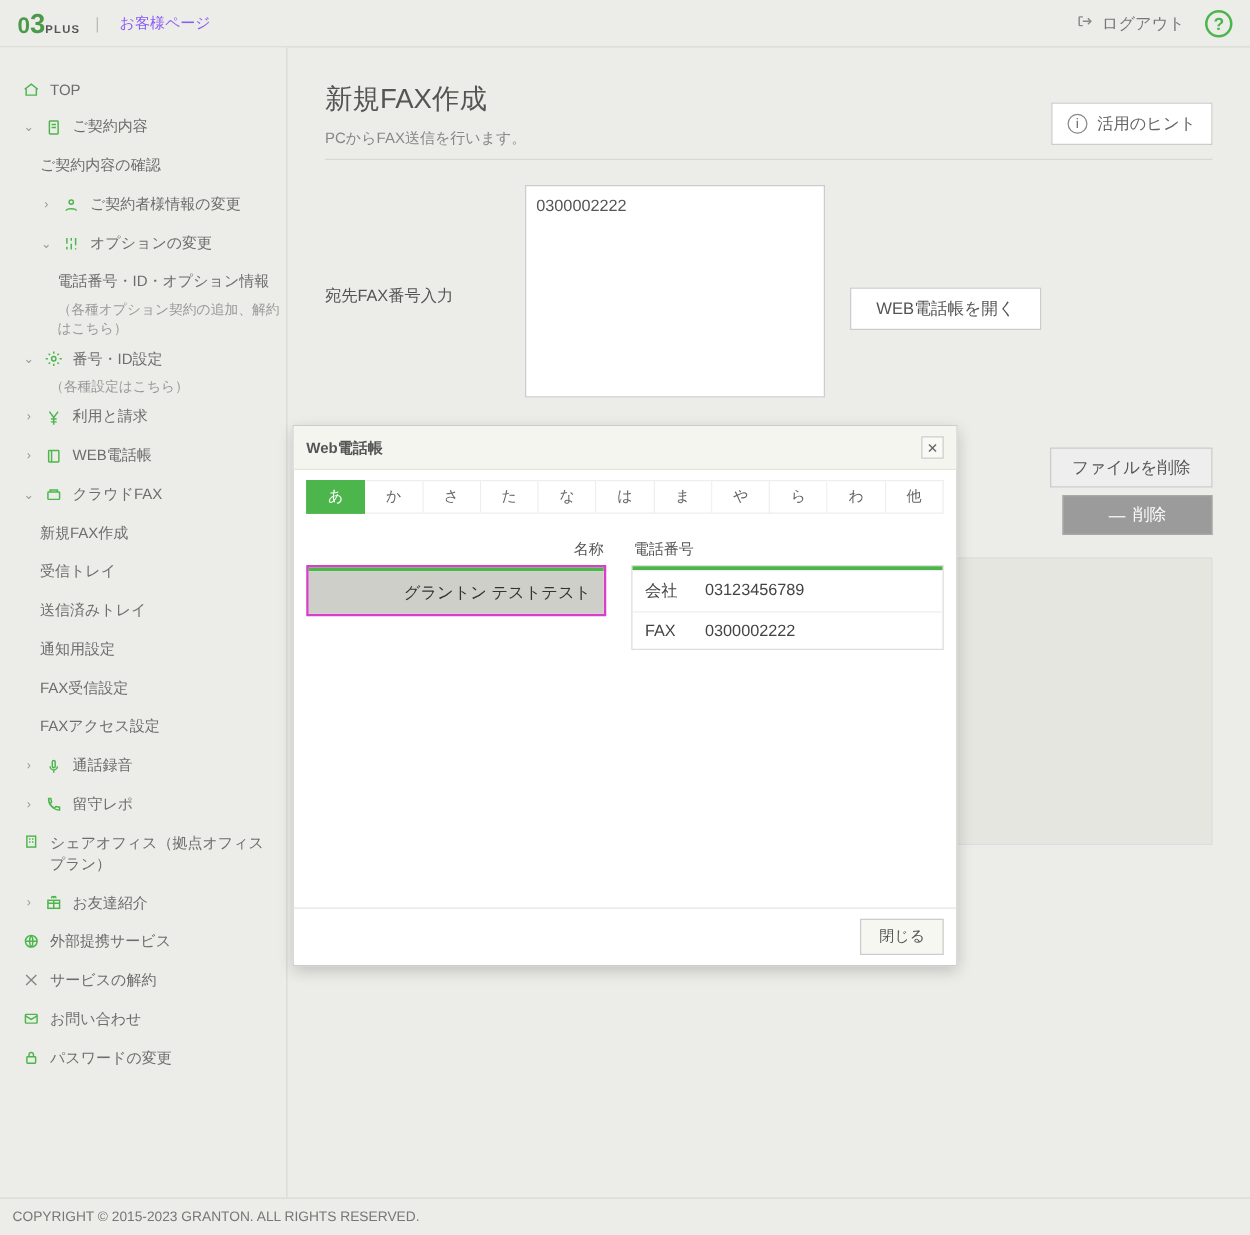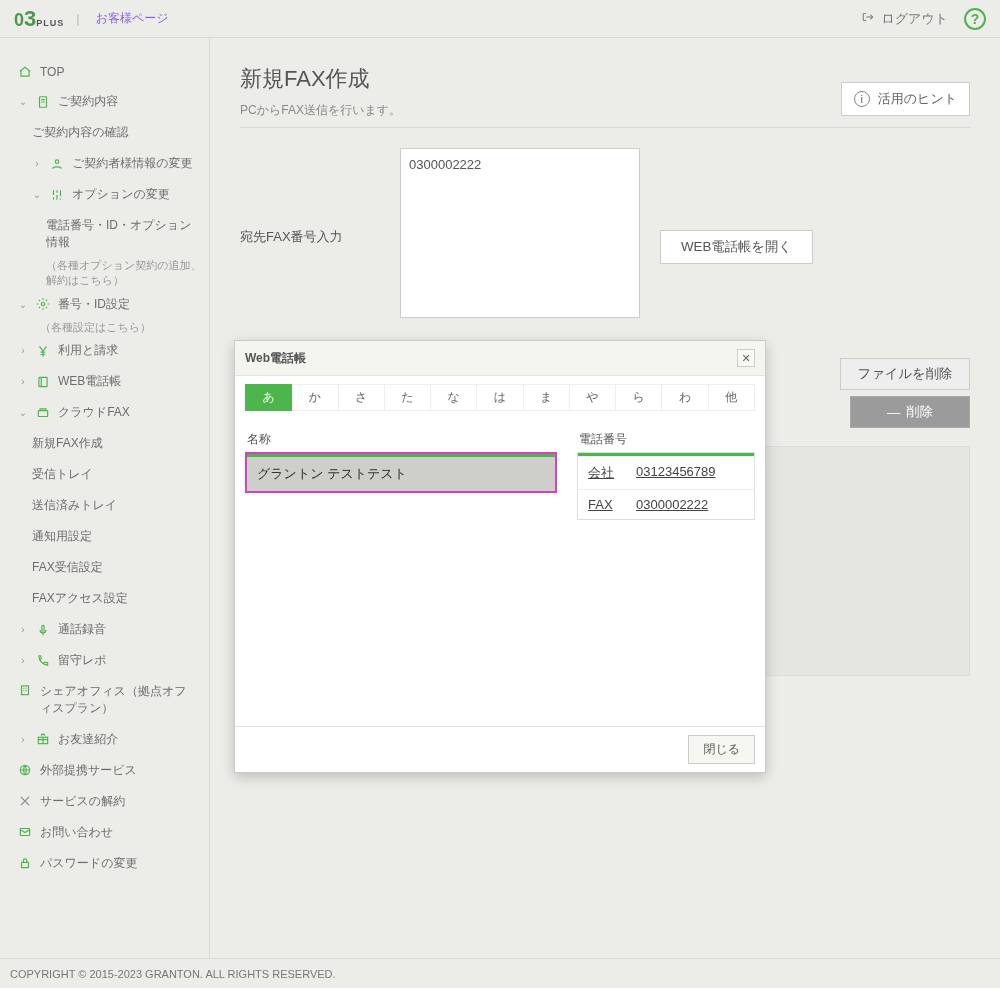--- a/index.html
+++ b/index.html
@@ -40,21 +40,21 @@
   .logo-sep { color: #bbb; margin: 0 6px 0 2px; }
   .header-title { color: #8b5cf6; font-size: 12px; }
   .header-right { margin-left: auto; display: flex; align-items: center; gap: 16px; }
   .logout { display: flex; align-items: center; gap: 6px; color: #777; cursor: pointer; }
   .logout svg { width: 14px; height: 14px; }
   .help-circle { width: 22px; height: 22px; border: 2px solid var(--green); border-radius: 50%; display: flex; align-items: center; justify-content: center; color: var(--green); font-weight: bold; font-size: 14px; cursor: pointer; }
 
   
   .layout { display: flex; height: calc(100% - 38px - 30px); }
   .sidebar {
-    width: 210px;
+    width: 230px;
     padding: 20px 0 10px 0;
     background: var(--bg);
     border-right: 1px solid var(--border);
     overflow: hidden;
     font-size: 12px;
     color: var(--sidebar-text);
   }
   .sidebar .item {
     padding: 7px 12px 7px 18px;
     display: flex;
@@ -164,35 +164,35 @@
   .kana-tabs { display:flex; padding: 8px 10px 6px; gap:0; }
   .kana-tab {
     flex:1; text-align:center; padding:4px 0;
     border:1px solid #eee; border-left:none;
     font-size:12px; color:#666; cursor:pointer; background:#fff;
   }
   .kana-tab:first-child { border-left:1px solid #eee; }
   .kana-tab.active { background: var(--green); color:#fff; border-color: var(--green); }
 
   .modal-body { padding: 10px 10px 6px; display:flex; gap: 20px; }
-  .col-name { width: 312px; }
+  .col-name { width: 240px; text-align: right; }
   .col-phone { flex:1; }
   .col-head { font-size:12px; color:#555; padding: 4px 2px; }
   .name-table {
     border: 2px solid #d63fc8;
     border-top: 2px solid #d63fc8;
   }
   .name-table .head-bar { height:3px; background: var(--green); }
   .name-row {
     background:#cfcfca; padding:8px 10px; color:#333; font-size:13px;
     cursor:pointer;
   }
   .phone-box { border:1px solid #ddd; }
   .phone-box .head-bar { height:3px; background: var(--green); }
-  .phone-row { display:flex; gap:14px; padding:7px 10px; border-top:1px solid #eee; font-size:13px; color:#444; cursor:pointer;text-decoration:underline; }
+  .phone-row { display:flex; gap:14px; padding:7px 10px; border-top:1px solid #eee; font-size:13px; color:#444; cursor:pointer; }
   .phone-row:first-of-type { border-top:none; }
   .phone-row .k { width:34px; }
 
   .modal-spacer { height: 200px; }
   .modal-foot {
     border-top:1px solid #e5e5e0;
     padding:8px 10px; display:flex; justify-content:flex-end;
   }
   .close-btn {
     border:1px solid #ccc; background:#f7f7f2;

